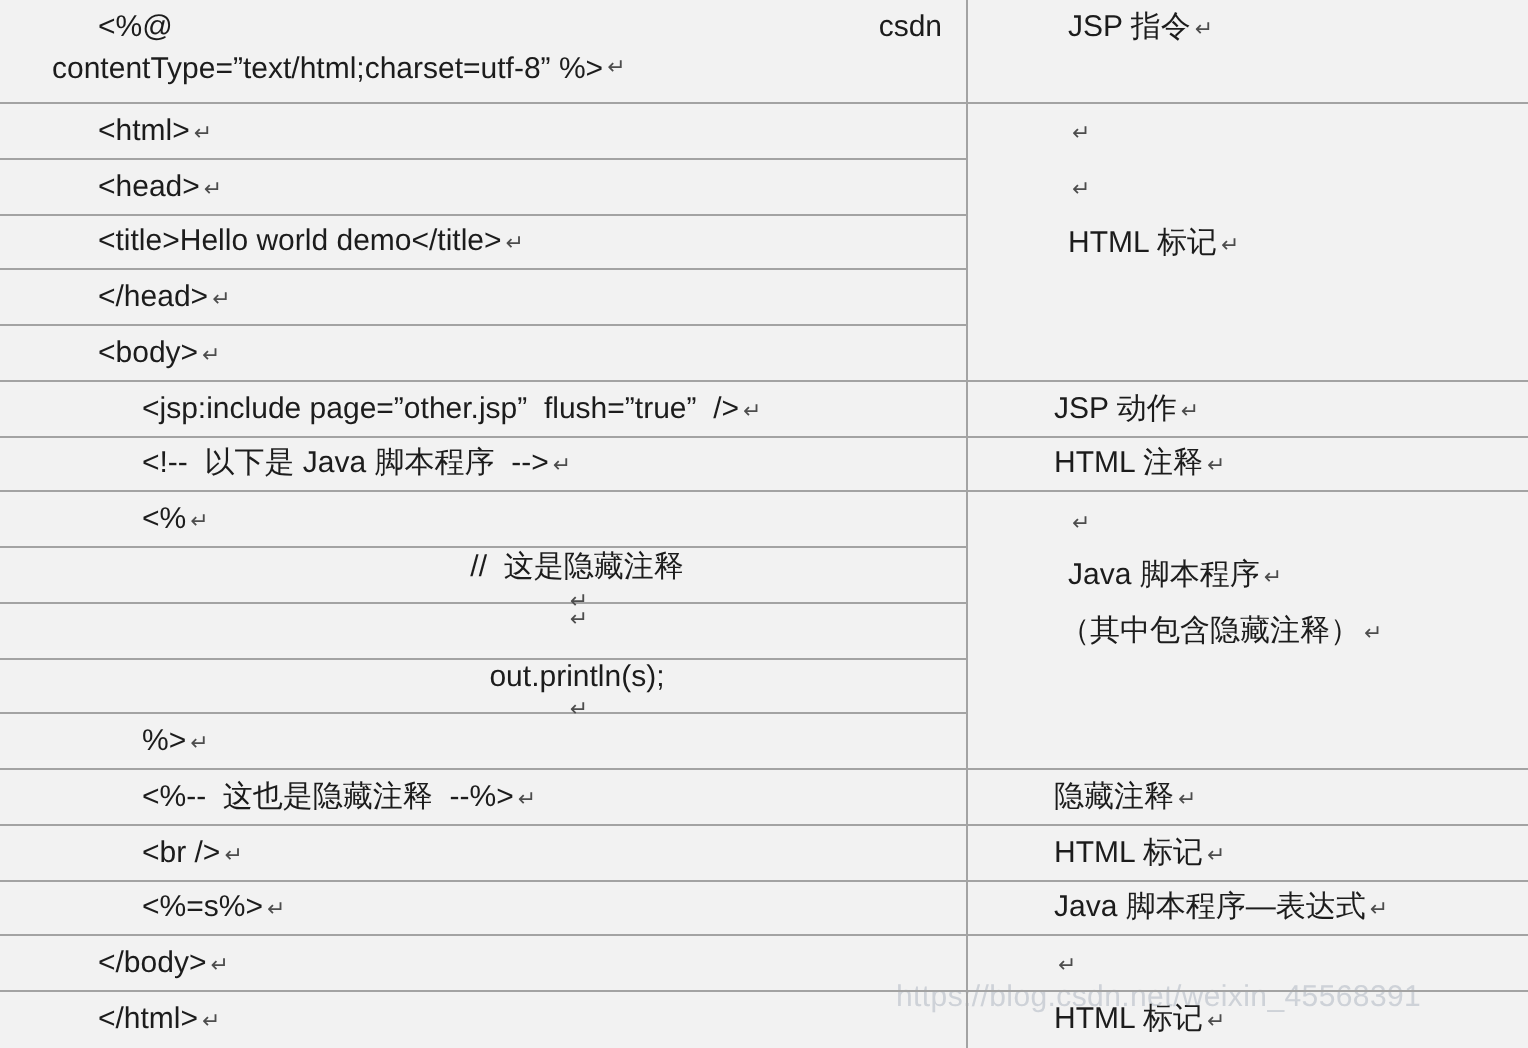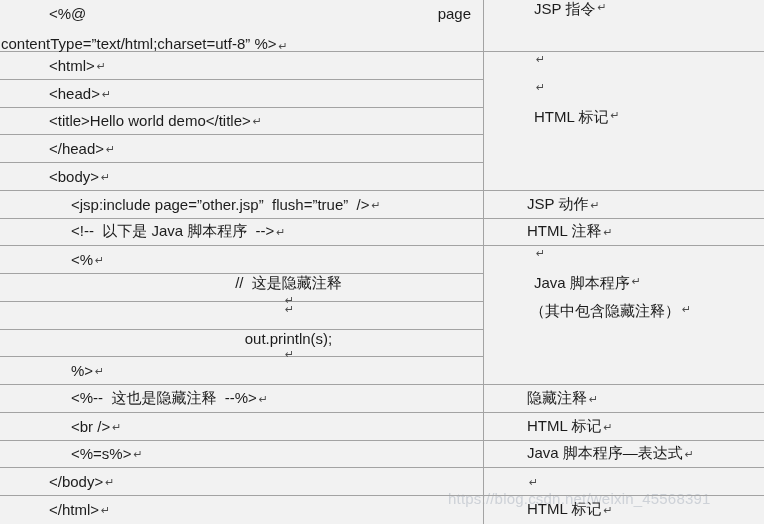--- a/index.html
+++ b/index.html
@@ -49,21 +49,21 @@
     grid-column: 2;
     border-left: var(--border);
     border-bottom: var(--border);
     font-size: 15px;
   }
   .rcell.single { display: flex; align-items: center; padding-left: 43px; }
   .rcell.multi  { display: block; }
   .rcell .vline {
     height: var(--rh);
     display: flex;
-    align-items: flex-start;
+    align-items: center;
     padding-left: 50px;
   }
   .noborder-bottom { border-bottom: none !important; }
   .indent1 { padding-left: 49px; }
   .indent2 { padding-left: 71px; }
   .indent3 { padding-left: 94px; flex-direction: column; }
   .code-text, .note-text { white-space: pre; }
   .pilcrow {
     font-size: 11px;
     color: #4d4d4d;
@@ -83,38 +83,38 @@
     height: 26px;
     display: flex;
     align-items: center;
     justify-content: space-between;
     padding-left: 49px;
     padding-right: 12px;
   }
   .firstrow .line2 {
     height: 26px;
     display: flex;
-    align-items: flex-end;
-    padding-left: 1px;
+    align-items: flex-start;
+    padding-left: 26px;
   }
   .rcell.first { grid-row: 1; }
 </style>
 </head>
 <body>
 
 <div class="page">
 
   <div class="watermark">https://blog.csdn.net/weixin_45568391</div>
 
   <div class="grid">
 
     <div class="cell firstrow">
       <div class="line1">
         <span class="code-text">&lt;%@</span>
-        <span class="code-text">page</span>
+        <span class="code-text">csdn</span>
       </div>
       <div class="line2">
         <span class="code-text">contentType=”text/html;charset=utf-8” %&gt;</span>
         <span class="pilcrow">↵</span>
       </div>
     </div>
 
     <div class="cell rcell multi first">
       <div class="vline">
         <span class="note-text">JSP 指令</span>

